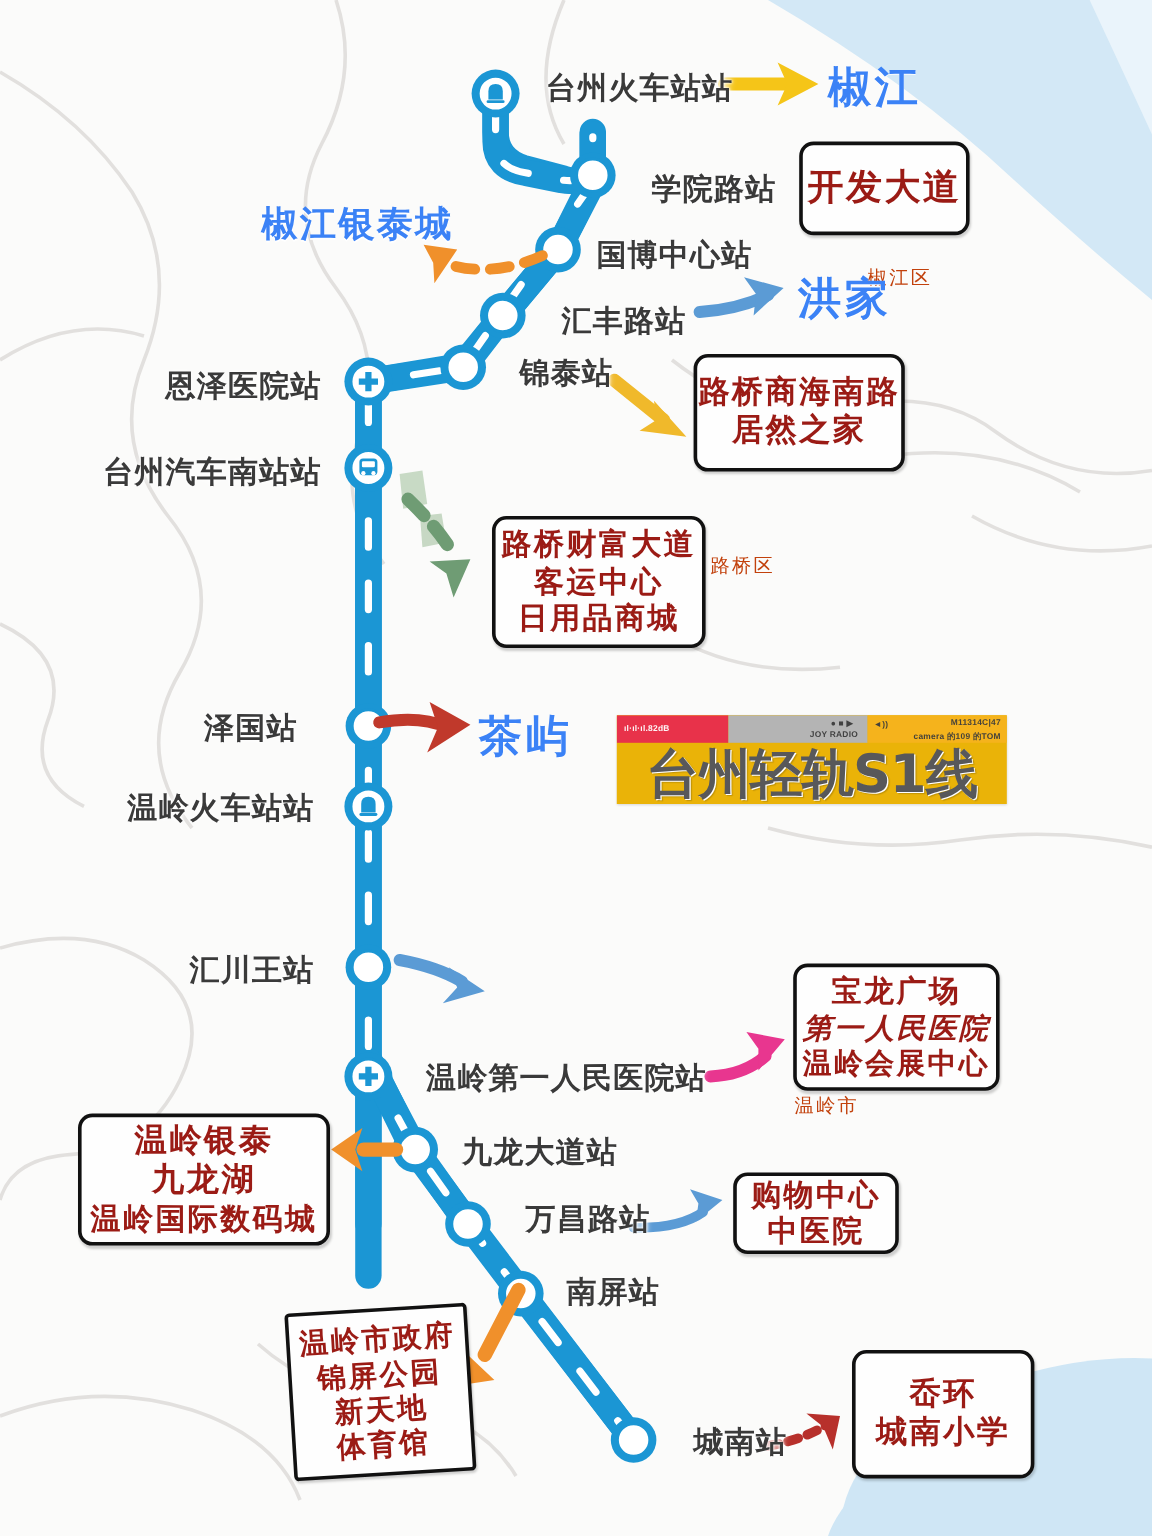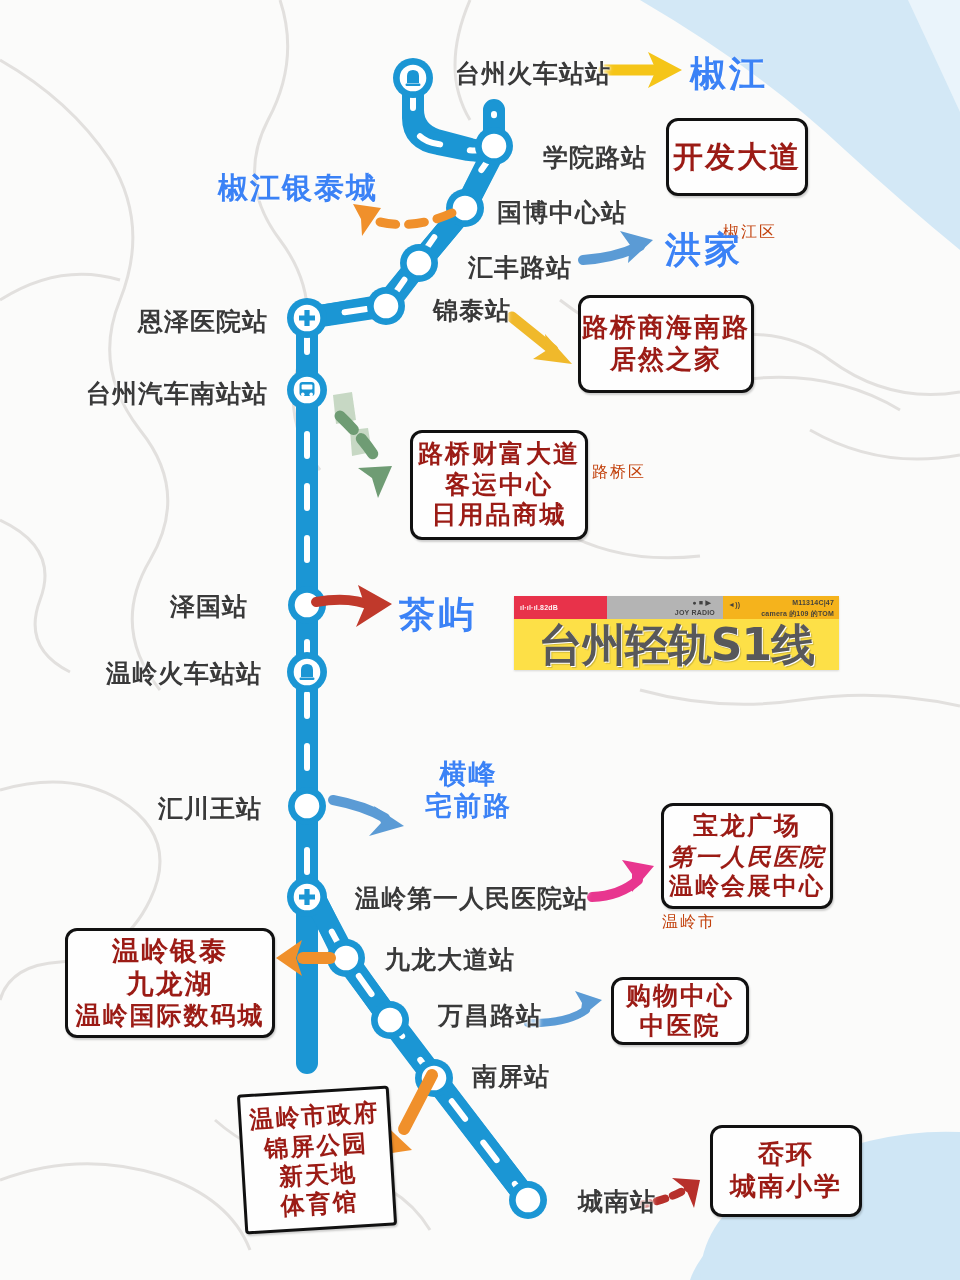--- a/index.html
+++ b/index.html
@@ -43,21 +43,21 @@
   .box .ln{
     color:#9b1b15;font-weight:bold;white-space:nowrap;
     font-family:"DejaVu Serif","Liberation Serif",serif;
     letter-spacing:2px;line-height:1.22;
   }
   .box.sq{border-radius:4px;}
 
   
   #banner{
     position:absolute;left:514px;top:596px;width:325px;height:74px;
-    background:#fde047;box-shadow:0 1px 2px rgba(0,0,0,.15);
+    background:#eab308;box-shadow:0 1px 2px rgba(0,0,0,.15);
     overflow:hidden;
   }
   #banner .strip{display:flex;height:23px;width:100%;}
   #banner .strip .s1{background:#e8324a;flex:0 0 93px;position:relative;}
   #banner .strip .s2{background:#b4b4b4;flex:1;position:relative;}
   #banner .strip .s3{background:#f5b31c;flex:0 0 116px;position:relative;}
   .microtxt{
     position:absolute;color:#fff;font-size:7px;font-weight:bold;
     font-family:"Liberation Sans",sans-serif;letter-spacing:.2px;
     white-space:nowrap;opacity:.95;
@@ -305,24 +305,20 @@
   <div class="stn" style="left:385px;top:943px;">九龙大道站</div>
   <div class="stn" style="left:438px;top:999px;">万昌路站</div>
   <div class="stn" style="left:472px;top:1060px;">南屏站</div>
   <div class="stn" style="left:578px;top:1185px;">城南站</div>
 
   <div class="redlbl big" style="left:690px;top:52px;">椒江</div>
   <div class="redlbl" style="left:218px;top:170px;">椒江银泰城</div>
   <div class="redlbl big" style="left:665px;top:228px;">洪家</div>
   <div class="redlbl big" style="left:399px;top:593px;">茶屿</div>
 
-  <div class="redlbl c" style="left:425px;top:758px;font-size:27px;">
-    <div>横峰</div>
-    <div>宅前路</div>
-  </div>
 
   <div class="box" style="left:666px;top:118px;width:142px;height:78px;">
     <div class="ln" style="font-size:30px;">开发大道</div>
   </div>
 
   <div class="box" style="left:578px;top:295px;width:176px;height:98px;">
     <div class="ln" style="font-size:26px;">路桥商海南路</div>
     <div class="ln" style="font-size:26px;">居然之家</div>
   </div>
 
@@ -349,21 +345,21 @@
     <div class="ln" style="font-size:25px;">中医院</div>
   </div>
 
   <div class="box sq" style="left:241px;top:1090px;width:152px;height:140px;transform:rotate(-3.5deg);">
     <div class="ln" style="font-size:24px;">温岭市政府</div>
     <div class="ln" style="font-size:24px;">锦屏公园</div>
     <div class="ln" style="font-size:24px;">新天地</div>
     <div class="ln" style="font-size:24px;">体育馆</div>
   </div>
 
-  <div class="box" style="left:710px;top:1125px;width:152px;height:92px;">
+  <div class="box" style="left:710px;top:1125px;width:152px;height:107px;">
     <div class="ln" style="font-size:26px;">岙环</div>
     <div class="ln" style="font-size:26px;">城南小学</div>
   </div>
 
   <div id="banner">
     <div class="strip">
       <div class="s1">
         <span class="microtxt" style="left:6px;top:8px;">ıl·ıl·ıl.82dB</span>
       </div>
       <div class="s2">

